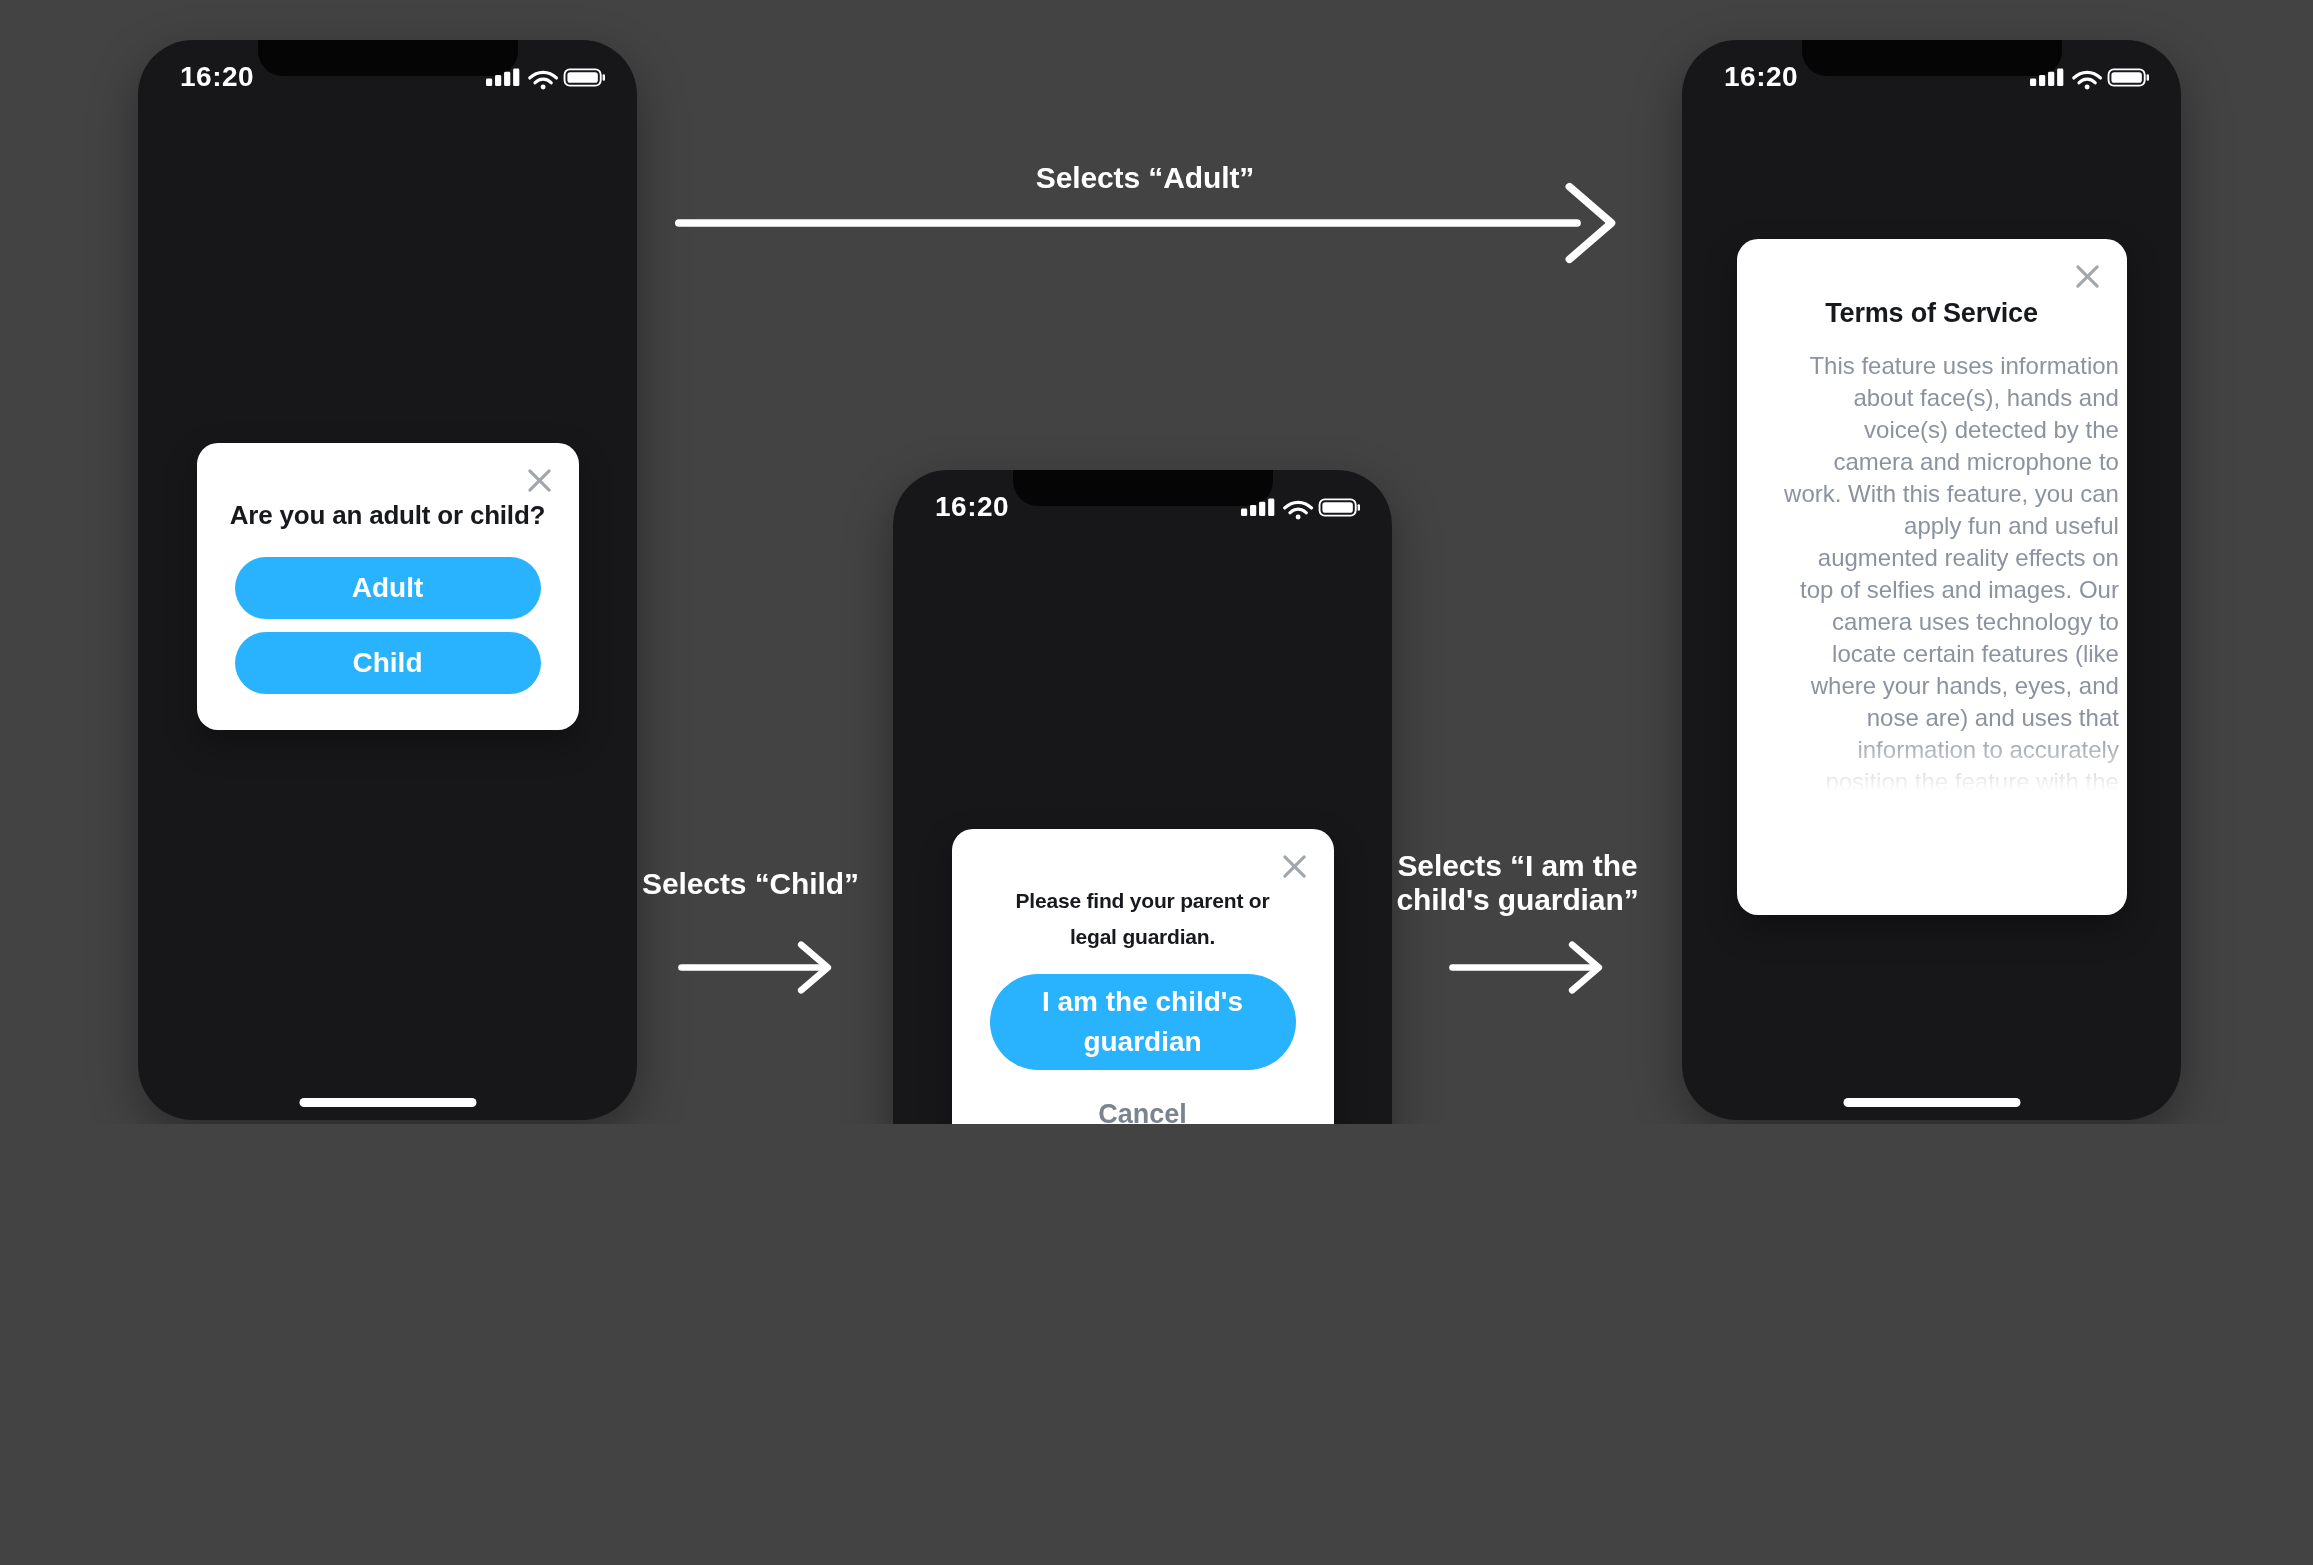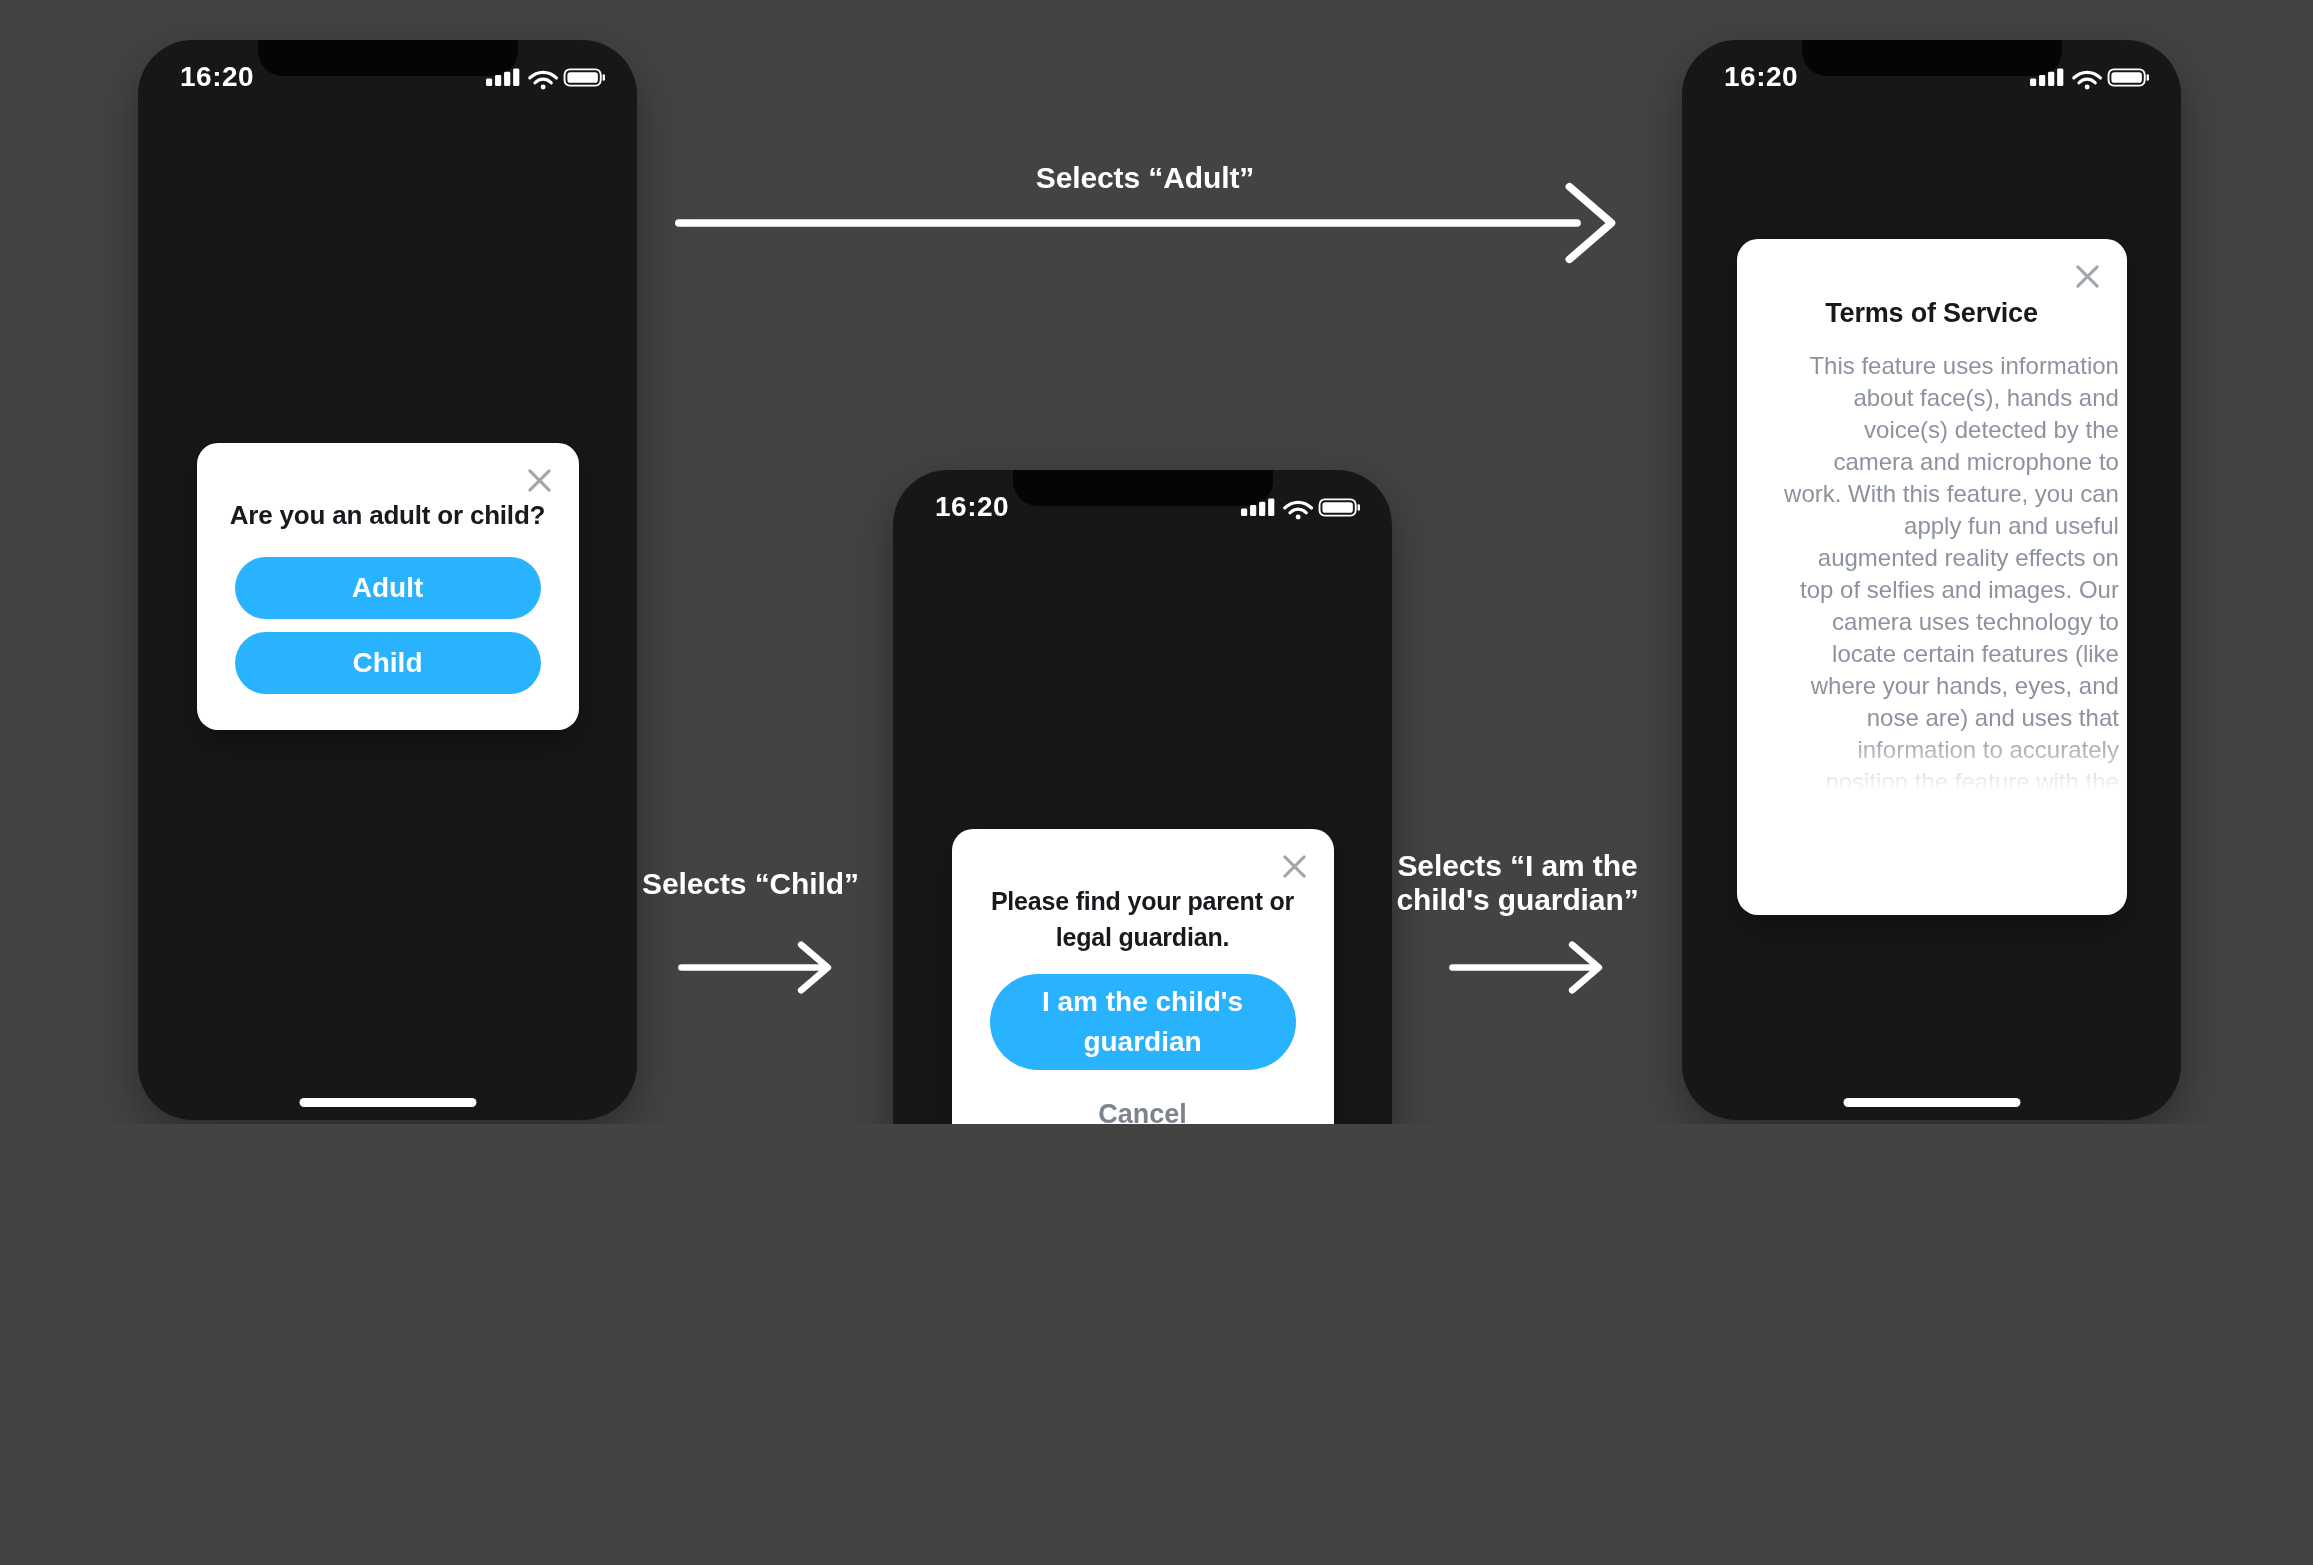--- a/index.html
+++ b/index.html
@@ -39,21 +39,21 @@
   .pre{white-space:pre-line;}
 
   
   .dialog1{top:394px;width:382px;height:287px;margin-top:9px;}
   .dialog1 .dlg-title{top:57px;font-size:26px;}
   .btn-adult{top:114px;height:62px;}
   .btn-child{top:189px;height:62px;}
 
   
   .dialog2{top:359px;width:382px;height:344px;}
-  .dialog2 .dlg-title{top:54px;font-size:25px;line-height:36px;}
+  .dialog2 .dlg-title{top:54px;font-size:21px;line-height:36px;}
   .btn-guardian{top:145px;height:96px;line-height:40px;}
   .btn-cancel{position:absolute;top:270px;left:0;right:0;border:none;background:transparent;
               font-family:inherit;color:var(--cancel-text);font-size:27px;font-weight:700;
               text-align:center;cursor:pointer;}
 
   
   .sheet{top:199px;width:390px;height:676px;}
   .sheet .dlg-title{top:59px;font-size:27px;}
   .tos-body{position:absolute;top:111px;left:7.6px;right:7.6px;height:449px;overflow:hidden;
             text-align:right;color:var(--body-text);font-size:24px;line-height:32px;}

